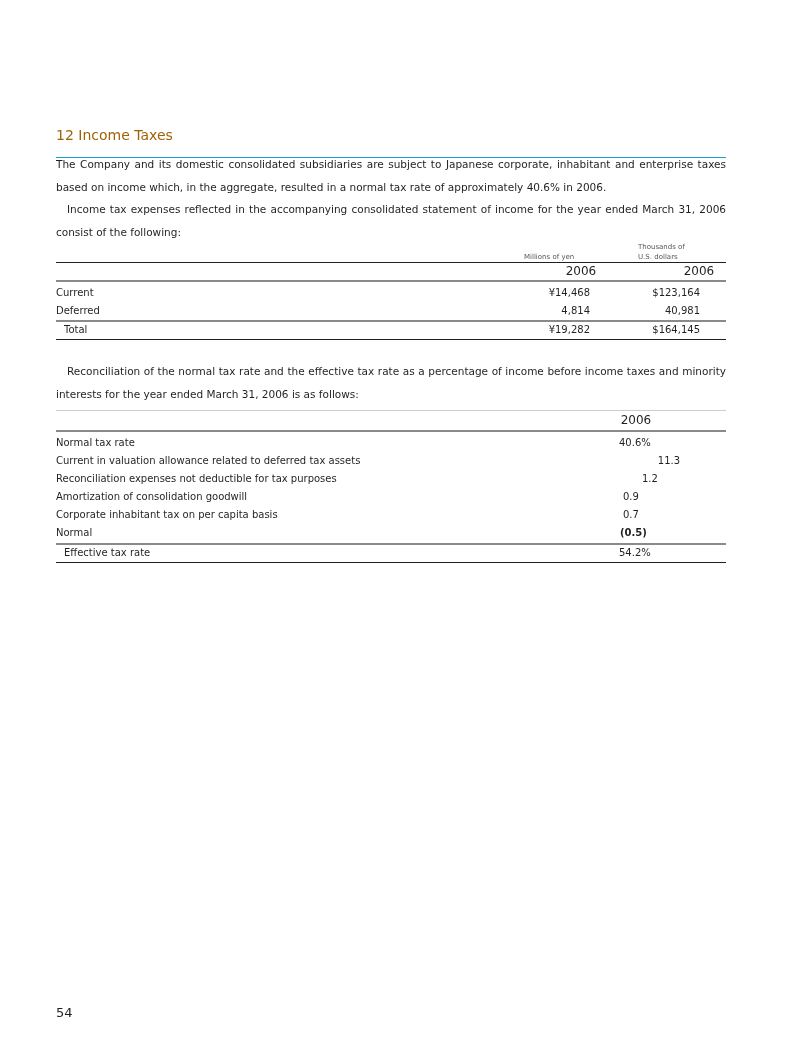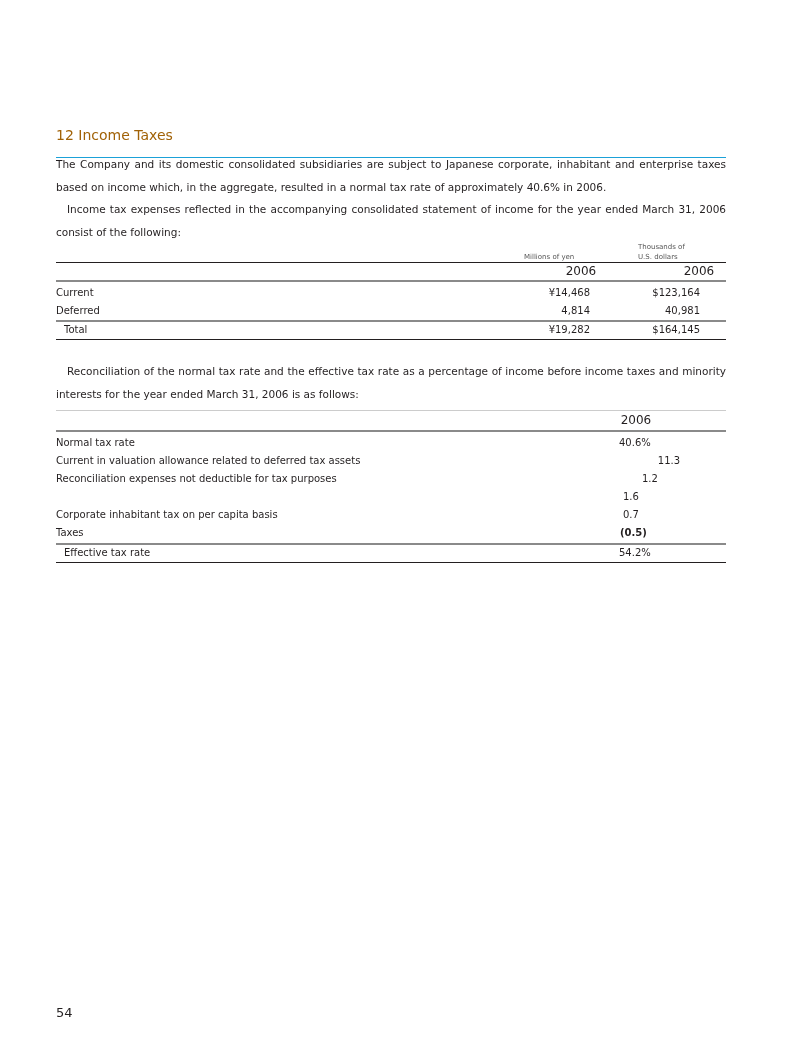--- a/index.html
+++ b/index.html
@@ -75,28 +75,29 @@
     </div>
     <div class="row t2" style="top:452px;">
       <span class="lbl">Current in valuation allowance related to deferred tax assets</span>
       <span class="v v1" style="left:563px;text-align:center;">11.3</span>
     </div>
     <div class="row t2" style="top:470px;">
       <span class="lbl">Reconciliation expenses not deductible for tax purposes</span>
       <span class="v v1" style="left:569px;margin-left:17px;">1.2</span>
     </div>
     <div class="row t2" style="top:488px;">
-      <span class="v v1" style="left:567px;">1.6</span>
+      <span class="lbl">Amortization of consolidation goodwill</span>
+      <span class="v v1" style="left:567px;">0.9</span>
     </div>
     <div class="row t2" style="top:506px;">
       <span class="lbl">Corporate inhabitant tax on per capita basis</span>
       <span class="v v1" style="left:567px;">0.7</span>
     </div>
     <div class="row t2" style="top:524px;">
-      <span class="lbl">Taxes</span>
+      <span class="lbl">Normal</span>
       <span class="v v1" style="left:564px;font-weight:bold;">(0.5)</span>
     </div>
     <div class="rule gray" style="top:543px;width:670px;"></div>
     <div class="row t2" style="top:544px;">
       <span class="lbl indent">Effective tax rate</span>
       <span class="v v1" style="left:563px;">54.2%</span>
     </div>
     <div class="rule" style="top:562px;width:670px;"></div>
   </div>
 </div>

